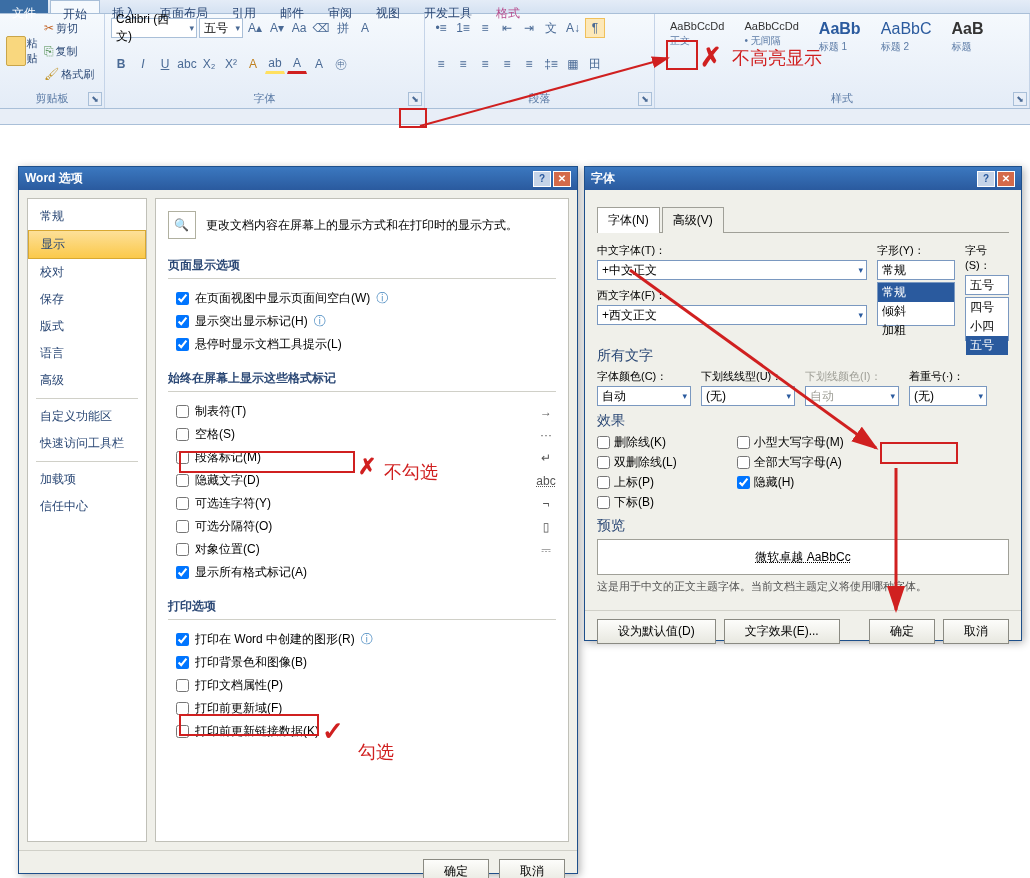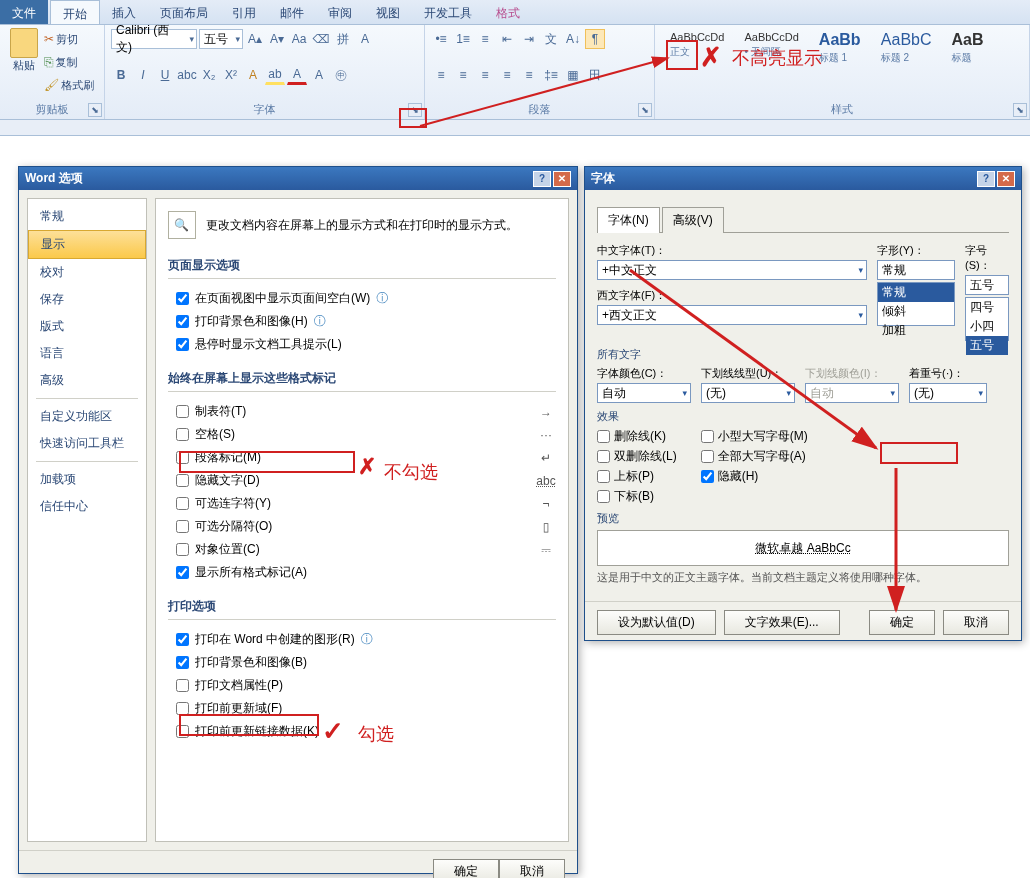--- a/index.html
+++ b/index.html
@@ -1,17 +1,17 @@
 <!DOCTYPE html>
 <html><head>
 <meta charset="utf-8">
 <style>
 *{box-sizing:border-box;margin:0;padding:0;font-family:"Microsoft YaHei","SimSun",sans-serif;font-size:12px}
 body{width:1030px;height:878px;background:#fff;position:relative;overflow:hidden}
-.ribbon-tabs{display:flex;background:linear-gradient(#e4ecf7,#d5e2f2);height:25px;border-bottom:1px solid #a9bfd8}
+.ribbon-tabs{display:flex;background:linear-gradient(#e4ecf7,#d5e2f2);height:14px;border-bottom:1px solid #a9bfd8}
 .rtab{padding:5px 12px;color:#2b4875;cursor:pointer}
 .rtab.file{background:#3b6ea5;color:#fff;margin-right:2px}
 .rtab.active{background:#f5f9fd;border:1px solid #a9bfd8;border-bottom:none}
 .rtab.context{color:#b84f8f}
 .ribbon{display:flex;background:linear-gradient(#f5f9fd,#e4ecf7);height:95px;border-bottom:1px solid #a9bfd8}
 .rgroup{border-right:1px solid #c5d4e8;padding:3px 6px 2px;display:flex;flex-direction:column;justify-content:space-between;position:relative}
 .rgroup-label{text-align:center;color:#5a7aa5;font-size:11px;padding-top:2px}
 .rrow{display:flex;align-items:center;gap:2px;height:22px}
 .rbtn{width:20px;height:20px;display:flex;align-items:center;justify-content:center;color:#4a6a95;border:1px solid transparent}
 .combo{height:20px;border:1px solid #a9bfd8;background:#fff;padding:0 14px 0 4px;display:flex;align-items:center;position:relative;font-size:11px}
@@ -29,37 +29,37 @@
 .opt-nav{width:120px;border:1px solid #c0c0b8;background:#fff;padding:4px 0}
 .opt-nav-item{padding:5px 12px;color:#2b4875;cursor:pointer}
 .opt-nav-item.sel{background:linear-gradient(#fde099,#fbc94a);border:1px solid #d8a830}
 .opt-nav-sep{border-top:1px solid #d0d0c8;margin:4px 8px}
 .opt-main{flex:1;border:1px solid #c0c0b8;background:#fff;padding:12px;overflow:auto}
 .opt-header{display:flex;align-items:center;gap:10px;margin-bottom:14px}
 .opt-section{color:#2b4875;font-weight:bold;border-bottom:1px solid #d0d0c8;padding:4px 0;margin:10px 0 8px}
 .opt-check{display:flex;align-items:center;gap:6px;padding:3px 0 3px 8px}
 .opt-check input{width:13px;height:13px}
 .opt-check .sym{margin-left:auto;width:20px;text-align:center;color:#555}
-.dlg-buttons{display:flex;justify-content:flex-end;gap:0;padding:8px 12px;border-top:1px solid #d0d0c8}
+.dlg-buttons{display:flex;justify-content:flex-end;gap:10px;padding:8px 12px;border-top:1px solid #d0d0c8}
 .btn{padding:3px 20px;border:1px solid #8a8a82;background:linear-gradient(#fdfdfb,#e8e8e0);cursor:pointer}
 #font-dialog{left:584px;top:166px;width:438px;height:475px}
 .font-body{padding:16px 12px}
 .font-tabs{display:flex;border-bottom:1px solid #a0a098;margin-bottom:10px}
 .font-tab{padding:4px 10px;border:1px solid #a0a098;border-bottom:none;background:#f0f0ea;margin-right:2px;position:relative;top:1px}
 .font-tab.active{background:#fff}
 .font-row{display:flex;gap:10px;margin-bottom:6px}
 .font-col{display:flex;flex-direction:column;gap:2px}
 .font-col label{font-size:11px}
 .f-combo{border:1px solid #7a98c0;background:#fff;padding:2px 16px 2px 4px;position:relative;height:20px;display:flex;align-items:center}
 .f-combo::after{content:"▾";position:absolute;right:3px;color:#2a5a9e;font-size:9px}
 .f-list{border:1px solid #7a98c0;background:#fff;font-size:11px}
 .f-list div{padding:1px 4px}
 .f-list .sel{background:#2a5a9e;color:#fff}
-.fs-title{color:#2b4875;margin:6px 0 4px;font-size:11px}
-.fx-grid{display:flex;gap:24px}
+.fs-title{color:#2b4875;margin:6px 0 4px;font-size:14px}
+.fx-grid{display:flex;gap:60px}
 .fx-col{display:flex;flex-direction:column;gap:3px}
 .fx-check{display:flex;align-items:center;gap:4px;font-size:11px}
 .preview-box{border:1px solid #a0a098;background:#fff;height:36px;display:flex;align-items:center;justify-content:center;margin:4px 0;font-size:14px}
 .annot{color:#d02020;position:absolute;font-size:18px;pointer-events:none}
 .redbox{position:absolute;border:2px solid #d02020;pointer-events:none}
 svg.arrow{position:absolute;pointer-events:none}
 .ruler{height:16px;background:#e8eef7;border-bottom:1px solid #a9bfd8;position:relative;font-size:8px;color:#5a7aa5}
 .dlauncher{position:absolute;right:2px;bottom:2px;width:14px;height:14px;border:1px solid #a9bfd8;background:#e8eef7;font-size:9px;text-align:center;line-height:12px;color:#4a6a95}
 </style>
 </head>
@@ -74,21 +74,21 @@
   <div class="rtab">邮件</div>
   <div class="rtab">审阅</div>
   <div class="rtab">视图</div>
   <div class="rtab">开发工具</div>
   <div class="rtab context">格式</div>
 </div>
 
 <div class="ribbon">
   <div class="rgroup" style="width:105px">
     <div style="display:flex;gap:2px">
-      <div style="display:flex;flex-direction:column;align-items:center;width:36px">
+      <div style="display:flex;flex-direction:row;align-items:center;width:36px">
         <div style="width:28px;height:30px;background:#f9d77e;border:1px solid #c9a54a;border-radius:2px"></div>
         <span style="font-size:11px;color:#2b4875">粘贴</span>
       </div>
       <div style="display:flex;flex-direction:column;gap:1px">
         <div class="rrow">
             <span style="color:#c06020">✂</span>
             <span style="font-size:11px;color:#2b4875">剪切</span>
           </div>
         <div class="rrow">
             <span style="color:#4a8a4a">⎘</span>
@@ -227,21 +227,21 @@
         <span>更改文档内容在屏幕上的显示方式和在打印时的显示方式。</span>
       </div>
       <div class="opt-section">页面显示选项</div>
       <label class="opt-check">
           <input type="checkbox" checked="" style="">
           <span>在页面视图中显示页面间空白(W)</span>
           <span style="color:#4a8ac0">ⓘ</span>
         </label>
       <label class="opt-check">
           <input type="checkbox" checked="" style="">
-          <span>打印背景色和图像(H)</span>
+          <span>显示突出显示标记(H)</span>
           <span style="color:#4a8ac0">ⓘ</span>
         </label>
       <label class="opt-check">
           <input type="checkbox" checked="" style="">
           <span>悬停时显示文档工具提示(L)</span>
         </label>
 
       <div class="opt-section">始终在屏幕上显示这些格式标记</div>
       <label class="opt-check">
           <input type="checkbox" style="">
@@ -444,21 +444,21 @@
 <div class="redbox" style="left:399px;top:108px;width:28px;height:20px"></div>
 <div class="redbox" style="left:179px;top:451px;width:176px;height:22px"></div>
 <div class="redbox" style="left:179px;top:714px;width:140px;height:22px"></div>
 <div class="redbox" style="left:880px;top:442px;width:78px;height:22px"></div>
 
 <div class="annot" style="left:700px;top:42px;font-size:26px;font-weight:bold">✗</div>
 <div class="annot" style="left:732px;top:46px">不高亮显示</div>
 <div class="annot" style="left:358px;top:454px;font-size:22px;font-weight:bold">✗</div>
 <div class="annot" style="left:384px;top:460px">不勾选</div>
 <div class="annot" style="left:322px;top:716px;font-size:26px;font-weight:bold">✓</div>
-<div class="annot" style="left:358px;top:722px">勾选</div>
+<div class="annot" style="left:358px;top:740px">勾选</div>
 
 <svg class="arrow" style="left:0;top:0" width="1030" height="878">
   <defs>
       <marker id="ah" markerWidth="10" markerHeight="10" refX="8" refY="3" orient="auto">
         <path d="M0,0 L9,3 L0,6 Z" fill="#d02020"></path>
       </marker>
     </defs>
   <line x1="420" y1="126" x2="668" y2="58" stroke="#d02020" stroke-width="2" marker-end="url(#ah)"></line>
   <line x1="630" y1="270" x2="876" y2="448" stroke="#d02020" stroke-width="3" marker-end="url(#ah)"></line>
   <line x1="896" y1="468" x2="896" y2="610" stroke="#d02020" stroke-width="3" marker-end="url(#ah)"></line>

